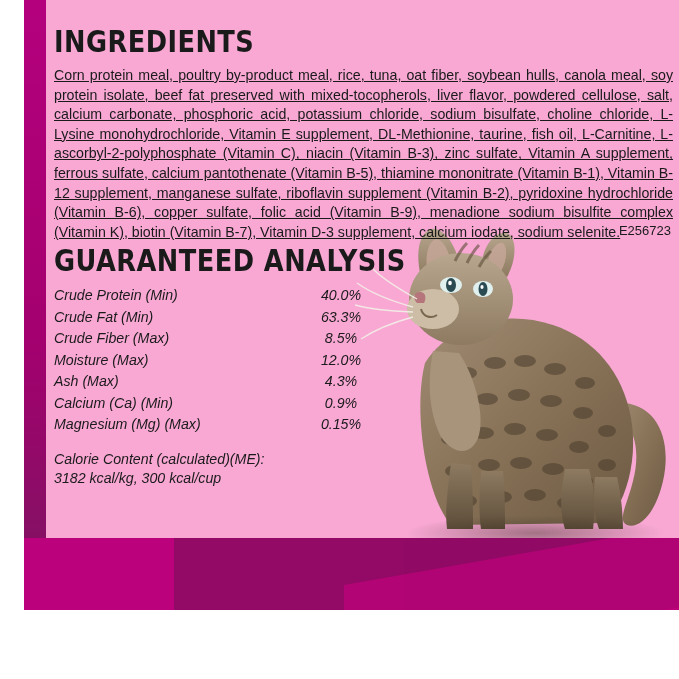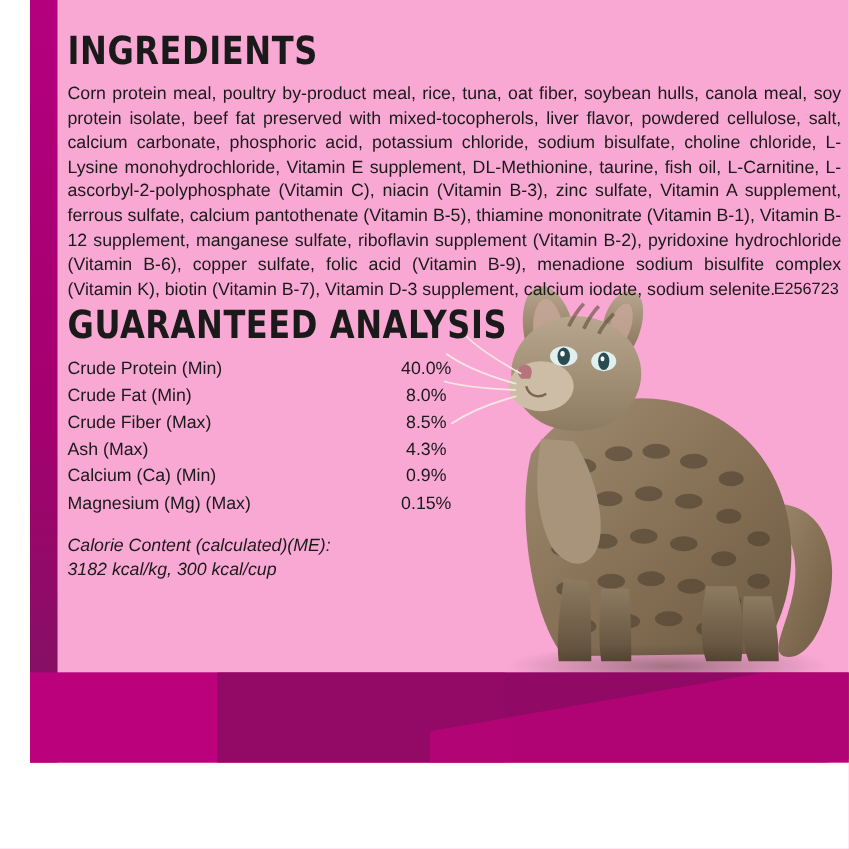--- a/index.html
+++ b/index.html
@@ -94,20 +94,21 @@
   }
 
   .ingredients-text {
     font-size: 14.2px;
     line-height: 19.6px;
     color: #1a1a1a;
     text-align: justify;
     text-justify: inter-word;
     width: 619px;
     margin: 0;
+    text-decoration: underline;
   }
   .code-line {
     font-size: 13px;
     color: #1a1a1a;
     text-align: right;
     width: 619px;
     margin-top: -19px;
     padding-right: 2px;
     box-sizing: border-box;
     position: relative;
@@ -118,20 +119,21 @@
     top: -0px;
   }
 
   .ga-block {
     margin-top: 20px;
   }
   table.ga-table {
     border-collapse: collapse;
     width: 322px;
     margin-top: 2px;
+    font-style: italic;
   }
   table.ga-table td {
     font-size: 14.2px;
     line-height: 21.5px;
     color: #1a1a1a;
     padding: 0;
     vertical-align: top;
   }
   table.ga-table td.val {
     text-align: center;
@@ -284,25 +286,29 @@
       <h1 class="section-title">GUARANTEED ANALYSIS</h1>
 
       <table class="ga-table">
         <tbody>
           <tr>
             <td>Crude Protein (Min)</td>
             <td class="val">40.0%</td>
           </tr>
           <tr>
             <td>Crude Fat (Min)</td>
-            <td class="val">8.0%</td>
+            <td class="val">63.3%</td>
           </tr>
           <tr>
             <td>Crude Fiber (Max)</td>
             <td class="val">8.5%</td>
+          </tr>
+          <tr>
+            <td>Moisture (Max)</td>
+            <td class="val">12.0%</td>
           </tr>
           <tr>
             <td>Ash (Max)</td>
             <td class="val">4.3%</td>
           </tr>
           <tr>
             <td>Calcium (Ca) (Min)</td>
             <td class="val">0.9%</td>
           </tr>
           <tr>

